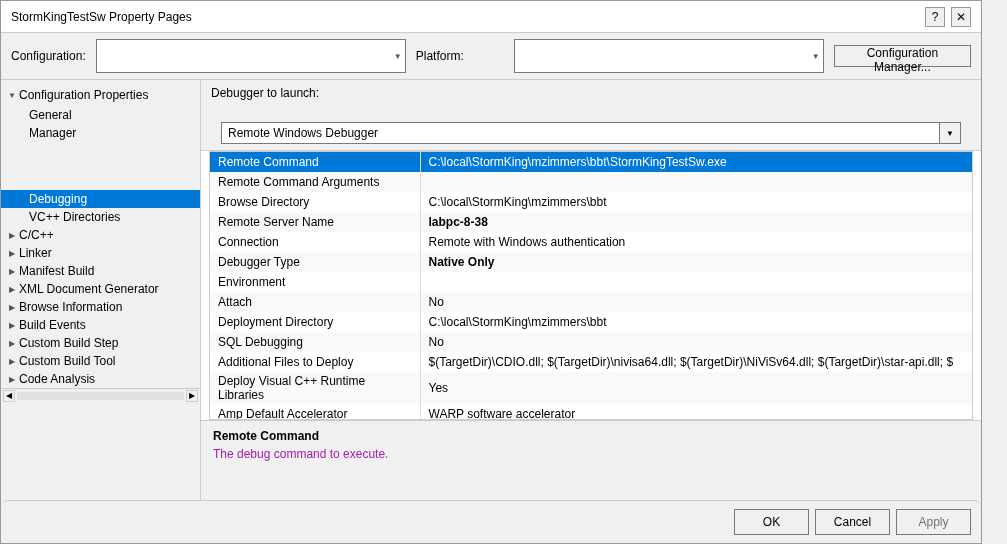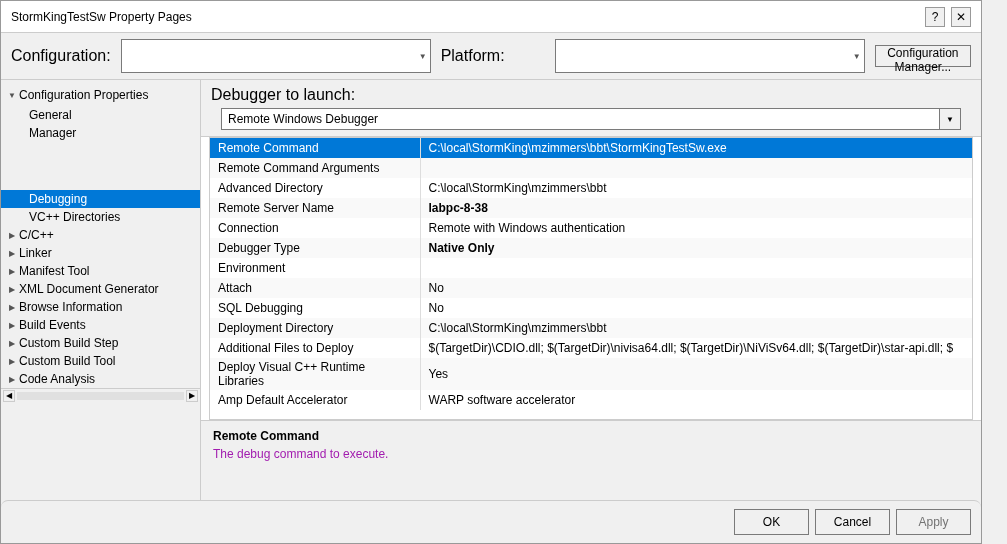--- a/index.html
+++ b/index.html
@@ -58,21 +58,21 @@
     .config-row {
       display: flex;
       align-items: center;
       padding: 6px 10px;
       background: #f0f0f0;
       gap: 10px;
       border-bottom: 1px solid #ccc;
     }
 
     .config-label {
-      font-size: 16px;
+      font-size: 12px;
       color: #000;
     }
 
     .config-select {
       height: 22px;
       border: 1px solid #7a7a7a;
       background: #fff;
       font-size: 12px;
       padding: 16px 4px;
       appearance: none;
@@ -371,21 +371,21 @@
       <div class="tree-item-root">
         <span class="tree-chevron">▶</span>
         <span class="tree-item-label">C/C++</span>
       </div>
       <div class="tree-item-root">
         <span class="tree-chevron">▶</span>
         <span class="tree-item-label">Linker</span>
       </div>
       <div class="tree-item-root">
         <span class="tree-chevron">▶</span>
-        <span class="tree-item-label">Manifest Tool</span>
+        <span class="tree-item-label">Manifest Build</span>
       </div>
       <div class="tree-item-root">
         <span class="tree-chevron">▶</span>
         <span class="tree-item-label">XML Document Generator</span>
       </div>
       <div class="tree-item-root">
         <span class="tree-chevron">▶</span>
         <span class="tree-item-label">Browse Information</span>
       </div>
       <div class="tree-item-root">
@@ -408,42 +408,42 @@
       <div class="hscroll">
         <div class="hscroll-btn">◀</div>
         <div class="hscroll-track"></div>
         <div class="hscroll-btn">▶</div>
       </div>
     </div>
 
     <div class="content-area">
 
       <div style="background:#f0f0f0; padding:6px 10px 0 10px; border-bottom:1px solid #ccc;">
-        <div style="font-size:16px; margin-bottom:4px;">Debugger to launch:</div>
+        <div style="font-size:12px; margin-bottom:22px;">Debugger to launch:</div>
         <div class="debugger-dropdown">
           <select class="debugger-select" style="width:100%; padding-right:22px;">
             <option>Remote Windows Debugger</option>
           </select>
           <div class="debugger-dropdown-btn">▼</div>
         </div>
       </div>
 
       <div class="properties-table-container">
         <table class="properties-table">
           <tbody id="props-tbody">
           <tr class="selected">
                 <td class="prop-name">Remote Command</td>
                 <td class="prop-value">C:\local\StormKing\mzimmers\bbt\StormKingTestSw.exe</td>
               </tr>
               <tr>
                 <td class="prop-name">Remote Command Arguments</td>
                 <td class="prop-value"></td>
               </tr>
               <tr>
-                <td class="prop-name">Advanced Directory</td>
+                <td class="prop-name">Browse Directory</td>
                 <td class="prop-value">C:\local\StormKing\mzimmers\bbt</td>
               </tr>
               <tr>
                 <td class="prop-name">Remote Server Name</td>
                 <td class="prop-value bold">labpc-8-38</td>
               </tr>
               <tr>
                 <td class="prop-name">Connection</td>
                 <td class="prop-value">Remote with Windows authentication</td>
               </tr>
@@ -453,26 +453,26 @@
               </tr>
               <tr>
                 <td class="prop-name">Environment</td>
                 <td class="prop-value"></td>
               </tr>
               <tr>
                 <td class="prop-name">Attach</td>
                 <td class="prop-value">No</td>
               </tr>
               <tr>
+                <td class="prop-name">Deployment Directory</td>
+                <td class="prop-value">C:\local\StormKing\mzimmers\bbt</td>
+              </tr>
+              <tr>
                 <td class="prop-name">SQL Debugging</td>
                 <td class="prop-value">No</td>
-              </tr>
-              <tr>
-                <td class="prop-name">Deployment Directory</td>
-                <td class="prop-value">C:\local\StormKing\mzimmers\bbt</td>
               </tr>
               <tr>
                 <td class="prop-name">Additional Files to Deploy</td>
                 <td class="prop-value">$(TargetDir)\CDIO.dll; $(TargetDir)\nivisa64.dll; $(TargetDir)\NiViSv64.dll; $(TargetDir)\star-api.dll; $</td>
               </tr>
               <tr>
                 <td class="prop-name">Deploy Visual C++ Runtime Libraries</td>
                 <td class="prop-value">Yes</td>
               </tr>
               <tr>

